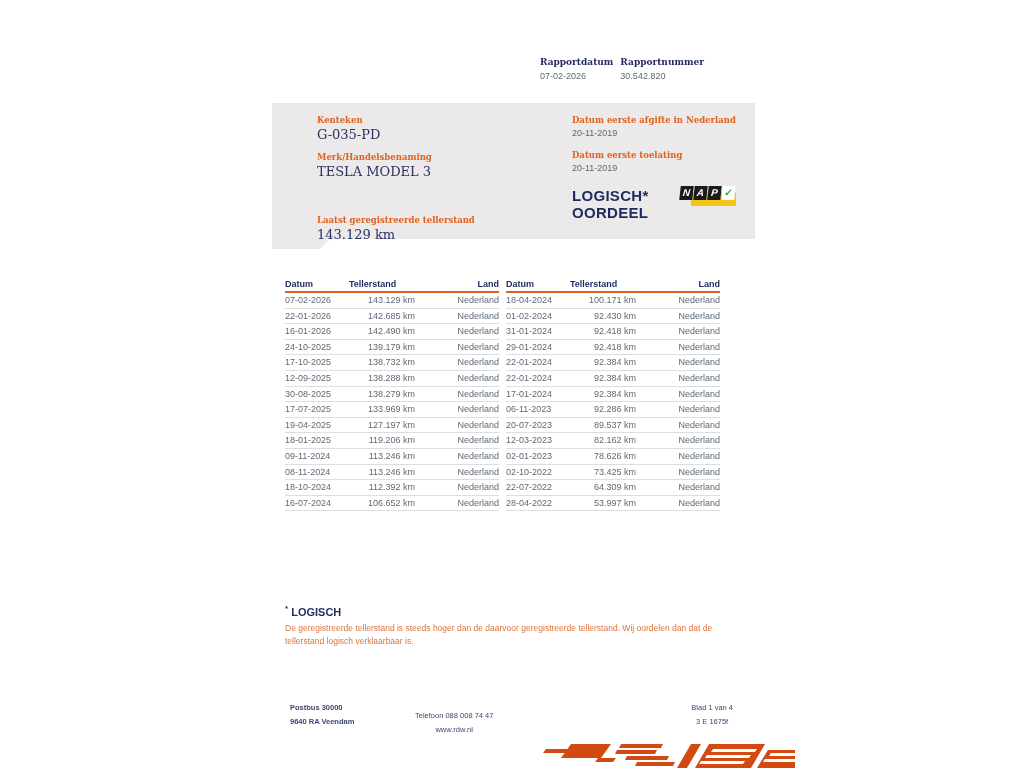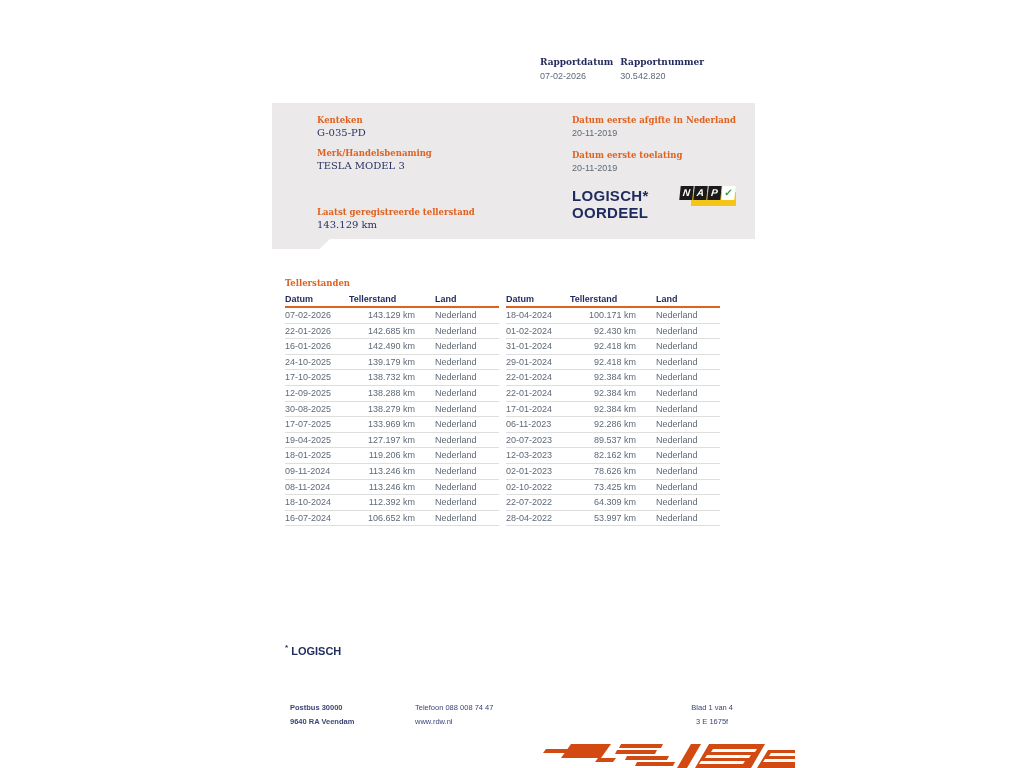--- a/index.html
+++ b/index.html
@@ -17,21 +17,21 @@
   .meta-label{font-family:"DejaVu Serif",serif;font-weight:bold;font-size:9px;color:#252b5e;}
   .meta-value{font-size:9px;color:#5e6a77;margin-top:4px;}
 
   
   .panel{position:absolute;left:240px;top:103px;width:483px;height:136px;background:#ebe9e9;margin-left:32px;}
   .panel::after{content:"";position:absolute;left:0;top:100%;width:58px;height:10px;
                 background:#ebe9e9;clip-path:polygon(0 0,100% 0,82% 100%,0 100%);}
   .panel-left{position:absolute;left:45px;top:12px;}
   .panel-right{position:absolute;left:300px;top:12px;width:180px;}
   .field-label{font-family:"DejaVu Serif",serif;font-weight:bold;font-size:8.5px;color:#e0621f;}
-  .field-value{font-family:"DejaVu Serif",serif;font-size:10px;color:#2a3163;margin:2px 0 10px 0;}
+  .field-value{font-family:"DejaVu Serif",serif;font-size:13px;color:#2a3163;margin:2px 0 10px 0;}
   .field-value-sm{font-size:9px;color:#5e6a77;margin:3px 0 12px 0;}
   .gap{height:26px;}
   .oordeel{margin-top:14px;font-weight:bold;font-size:15px;line-height:17px;color:#1f2a5e;
            letter-spacing:.3px;}
 
   
   .nap{position:absolute;left:408px;top:83px;width:56px;height:24px;}
   .nap-shadow{position:absolute;left:11px;top:6px;width:45px;height:14px;background:#f4c617;}
   .nap-tile{position:absolute;top:0;width:13px;height:14px;background:#1a1a1a;color:#fff;
             font-weight:bold;font-style:italic;font-size:10px;text-align:center;line-height:14px;
@@ -43,33 +43,33 @@
   .section-label{font-family:"DejaVu Serif",serif;font-weight:bold;font-size:8.5px;
                  color:#e0621f;margin-bottom:5px;}
   .tables{display:flex;gap:7px;}
   .otable{width:214px;}
   .trow{display:flex;font-size:9px;color:#5e6a77;line-height:14.6px;
         border-bottom:1px solid #dedede;}
   .trow.head{color:#1f2a5e;font-weight:bold;border-bottom:2px solid #e0621f;line-height:13px;}
   .c-datum{flex:0 0 64px;text-align:left;}
   .c-teller{flex:0 0 86px;text-align:left;}
   .c-teller .val{display:inline-block;width:66px;text-align:right;}
-  .c-land{flex:1;}
-
-  
-  .footnote{position:absolute;left:285px;top:604px;width:440px;margin-top:39px;}
+  .c-land{flex:1;text-align:right;}
+
+  
+  .footnote{position:absolute;left:285px;top:604px;width:440px;}
   .footnote-h{font-weight:bold;font-size:11px;color:#1f2a5e;}
   .footnote-h sup{font-size:8px;}
   .footnote-body{margin-top:4px;font-size:8.5px;line-height:13px;color:#dd7440;}
 
   
   .footer{position:absolute;left:285px;top:701px;width:448px;font-size:7.5px;
           color:#3c4677;line-height:14px;}
   .footer-col-a{position:absolute;left:5px;top:0;font-weight:bold;}
-  .footer-col-b{position:absolute;left:130px;top:0;}
+  .footer-col-b{position:absolute;left:130px;top:8px;text-align:center;}
   .footer-col-c{position:absolute;right:0;top:0;text-align:center;}
 
   
   .deco{position:absolute;left:543px;top:740px;}
 </style>
 </head>
 <body>
 
 <div class="page">
 
@@ -109,21 +109,20 @@
     <div class="nap">
       <div class="nap-shadow"></div>
       <div class="nap-tile" style="left:0;">N</div>
       <div class="nap-tile" style="left:14px;">A</div>
       <div class="nap-tile" style="left:28px;">P</div>
       <div class="nap-tile check" style="left:42px;">✓</div>
     </div>
   </div>
 
   <div class="tellerstanden">
-    <div class="section-label">Tellerstanden</div>
     <div class="tables">
       <div class="otable">
         <div class="trow head">
           <span class="c-datum">Datum</span>
           <span class="c-teller">Tellerstand</span>
           <span class="c-land">Land</span>
         </div>
         <div>
 
             <div class="trow">
@@ -302,20 +301,21 @@
               <span class="c-teller"><span class="val">53.997 km</span></span>
               <span class="c-land">Nederland</span>
             </div>
           </div>
       </div>
     </div>
   </div>
 
   <div class="footnote">
     <div class="footnote-h"><sup>*</sup> <span>LOGISCH</span></div>
+    <div class="footnote-body">De geregistreerde tellerstand is steeds hoger dan de daarvoor geregistreerde tellerstand. Wij oordelen dan dat de tellerstand logisch verklaarbaar is.</div>
   </div>
 
   <div class="footer">
     <div class="footer-col-a">
       <div>Postbus 30000</div>
       <div>9640 RA Veendam</div>
     </div>
     <div class="footer-col-b">
       <div>Telefoon 088 008 74 47</div>
       <div>www.rdw.nl</div>

